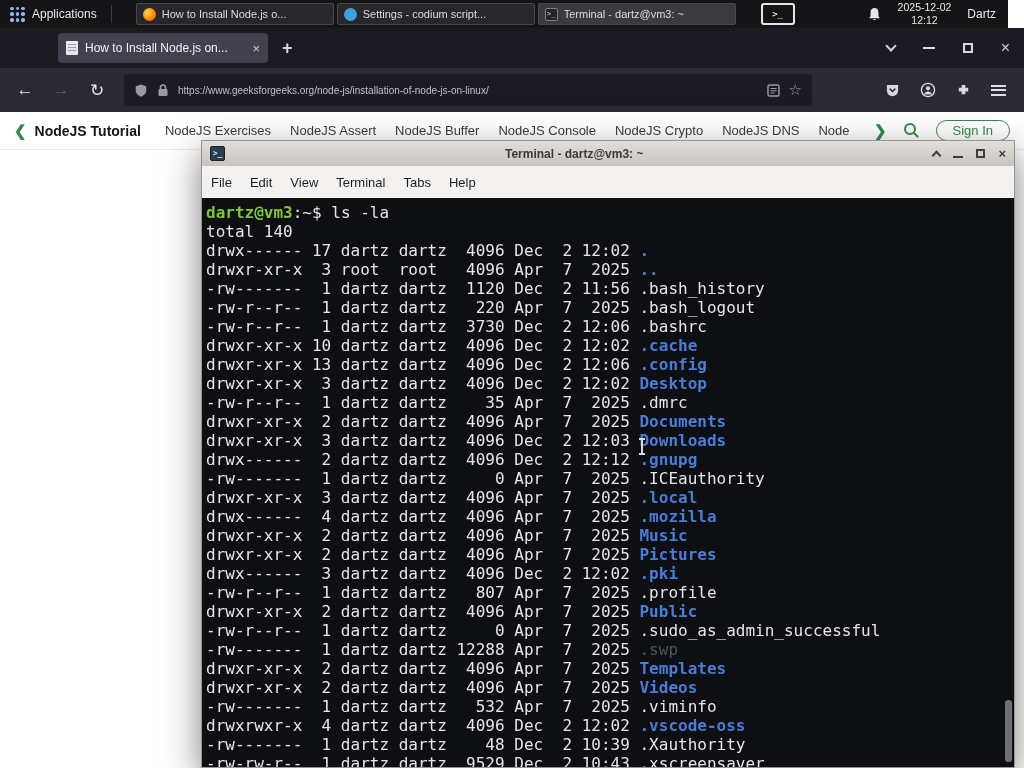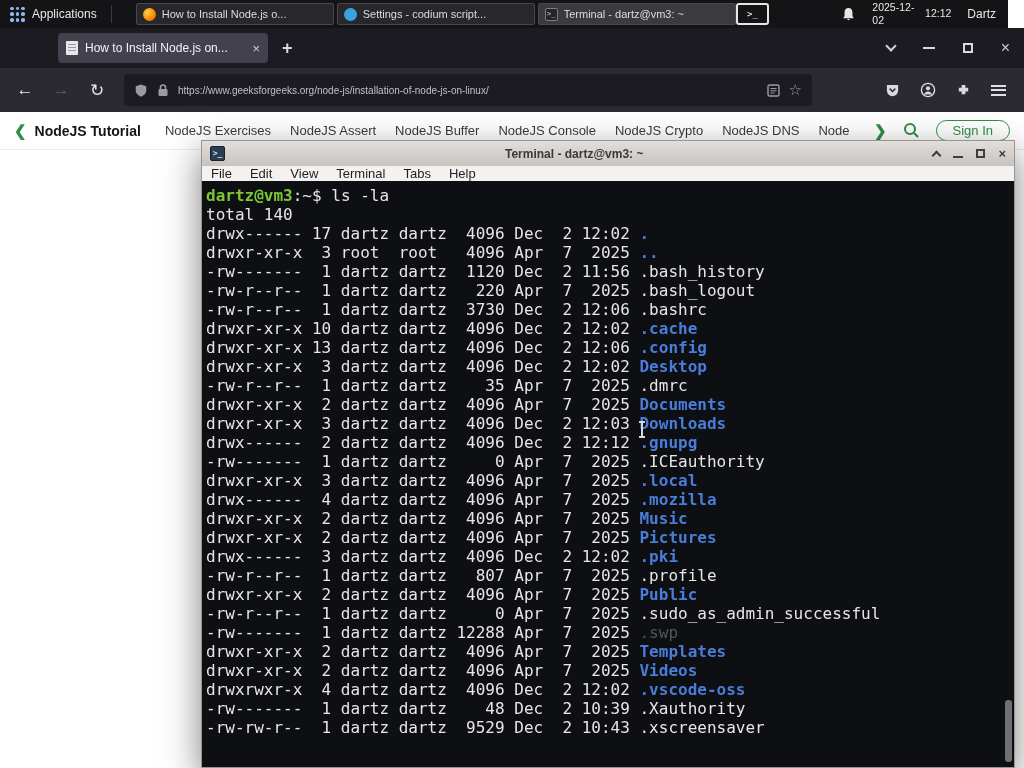--- a/index.html
+++ b/index.html
@@ -14,21 +14,21 @@
   .panel-sep{width:1px;height:18px;background:#3a3a3e;margin:0 4px}
   .winbtns{display:flex;gap:3px;margin-left:20px}
   .winbtn{width:198px;height:22px;display:flex;align-items:center;gap:6px;padding:0 6px;background:#28282c;border:1px solid #47474d;border-radius:2px;color:#dcdcdc;white-space:nowrap;overflow:hidden}
   .winbtn.active{background:#3a3a40}
   .winbtn .lbl{overflow:hidden;text-overflow:ellipsis;font-size:11px}
   .ic-ff{width:13px;height:13px;border-radius:50%;background:radial-gradient(circle at 35% 35%,#ffd54d,#ff8a00 55%,#e1431f);flex:0 0 auto}
   .ic-codium{width:13px;height:13px;border-radius:50%;background:#3aa3dd;flex:0 0 auto}
   .ic-term{width:13px;height:13px;border-radius:2px;background:#23252b;border:1px solid #7b7f88;color:#cfe08a;font-size:7px;line-height:11px;text-align:center;font-family:"DejaVu Sans Mono",monospace;flex:0 0 auto}
   .panel-right{margin-left:auto;display:flex;align-items:center;gap:16px;padding-right:8px}
   .tray-term{width:34px;height:22px;border:2px solid #e6e6e6;border-radius:3px;color:#fff;font-size:9px;font-family:"DejaVu Sans Mono",monospace;display:flex;align-items:center;justify-content:center;margin-right:56px}
-  .clock{display:flex;flex-direction:row;align-items:center;line-height:1.25;font-size:10.5px}
+  .clock{display:flex;flex-direction:column;align-items:center;line-height:1.25;font-size:10.5px}
   .user-lbl{font-size:12px;padding-right:4px}
 
   
   .browser{position:absolute;top:28px;left:0;width:1024px;height:740px;background:#fff;z-index:10}
   .tabbar{height:40px;background:#1c1b22;display:flex;align-items:center}
   .tab{margin-left:58px;width:210px;height:30px;background:#42414d;border-radius:4px;display:flex;align-items:center;gap:7px;padding:0 8px;color:#f4f4f6;font-size:12px}
   .favicon{width:12px;height:14px;background:#e8e8ec;border-radius:1px;position:relative;flex:0 0 auto}
   .favicon::after{content:"";position:absolute;left:2px;top:3px;right:2px;height:8px;background:repeating-linear-gradient(#9a9aa2 0 1px,transparent 1px 3px)}
   .tab-title{flex:1;white-space:nowrap;overflow:hidden}
   .x-glyph{color:#cfcfd6;font-size:13px;line-height:1}
@@ -58,21 +58,21 @@
   
   .term{position:absolute;left:201px;top:140px;width:814px;height:628px;display:flex;flex-direction:column;z-index:30;box-shadow:0 12px 34px rgba(0,0,0,.5)}
   .t-title{height:26px;background:linear-gradient(#e2dedb,#c8c3bf);border:1px solid #98948e;border-bottom:none;display:flex;align-items:center;padding:0 8px;font-size:12px;font-weight:bold;color:#3a3a3a}
   .t-title .ttl{flex:1;text-align:center;white-space:nowrap;overflow:hidden}
   .t-ticon{width:15px;height:15px;border-radius:2px;background:#2b3d4f;border:1px solid #16222e;color:#bfe3ff;font-size:8px;line-height:13px;text-align:center;font-family:"DejaVu Sans Mono",monospace}
   .t-btns{display:flex;align-items:center;gap:13px;padding-left:10px;color:#3f3f3f}
   .tb-shade{width:7px;height:7px;border-left:2px solid #3f3f3f;border-top:2px solid #3f3f3f;transform:rotate(45deg);margin-top:3px}
   .tb-min{width:10px;height:2px;background:#3f3f3f;margin-top:6px}
   .tb-max{width:9px;height:9px;border:2px solid #3f3f3f}
   .tb-close{font-size:13px;line-height:1;font-weight:bold}
-  .t-menu{height:15px;background:#f4f2f1;border-left:1px solid #98948e;border-right:1px solid #98948e;display:flex;align-items:center;font-size:13px;color:#1e1e1e}
+  .t-menu{height:32px;background:#f4f2f1;border-left:1px solid #98948e;border-right:1px solid #98948e;display:flex;align-items:center;font-size:13px;color:#1e1e1e}
   .t-menu span{padding:0 9px}
   .t-body{flex:1;background:#0e0f12;position:relative;padding:5px 2px 0 4px;overflow:hidden;font-family:"DejaVu Sans Mono",monospace;font-size:16px;line-height:19px;color:#e6e6e6;border:1px solid #98948e;border-top:none}
   .tline{white-space:pre;height:19px}
   .prompt-user{color:#7dc832;font-weight:bold}
   .n-dir{color:#4a7dd9;font-weight:bold}
   .n-file{color:#e6e6e6}
   .n-dim{color:#53555a}
   .t-scroll{position:absolute;right:2px;bottom:5px;width:7px;height:62px;background:#6d7176;border-radius:3px}
   .ibeam{position:absolute;left:436px;top:240px;width:8px;height:17px}
   .ibeam::before,.ibeam::after{content:"";position:absolute;left:1px;right:1px;height:2px;background:#d9d9d9}
@@ -262,20 +262,21 @@
           <div class="tline"><span>drwx------  4 dartz dartz  4096 Apr  7  2025 </span><span class="n-dir">.mozilla</span></div>
           <div class="tline"><span>drwxr-xr-x  2 dartz dartz  4096 Apr  7  2025 </span><span class="n-dir">Music</span></div>
           <div class="tline"><span>drwxr-xr-x  2 dartz dartz  4096 Apr  7  2025 </span><span class="n-dir">Pictures</span></div>
           <div class="tline"><span>drwx------  3 dartz dartz  4096 Dec  2 12:02 </span><span class="n-dir">.pki</span></div>
           <div class="tline"><span>-rw-r--r--  1 dartz dartz   807 Apr  7  2025 </span><span class="n-file">.profile</span></div>
           <div class="tline"><span>drwxr-xr-x  2 dartz dartz  4096 Apr  7  2025 </span><span class="n-dir">Public</span></div>
           <div class="tline"><span>-rw-r--r--  1 dartz dartz     0 Apr  7  2025 </span><span class="n-file">.sudo_as_admin_successful</span></div>
           <div class="tline"><span>-rw-------  1 dartz dartz 12288 Apr  7  2025 </span><span class="n-dim">.swp</span></div>
           <div class="tline"><span>drwxr-xr-x  2 dartz dartz  4096 Apr  7  2025 </span><span class="n-dir">Templates</span></div>
           <div class="tline"><span>drwxr-xr-x  2 dartz dartz  4096 Apr  7  2025 </span><span class="n-dir">Videos</span></div>
+          <div class="tline"><span>-rw-------  1 dartz dartz   532 Apr  7  2025 </span><span class="n-file">.viminfo</span></div>
           <div class="tline"><span>drwxrwxr-x  4 dartz dartz  4096 Dec  2 12:02 </span><span class="n-dir">.vscode-oss</span></div>
           <div class="tline"><span>-rw-------  1 dartz dartz    48 Dec  2 10:39 </span><span class="n-file">.Xauthority</span></div>
           <div class="tline"><span>-rw-rw-r--  1 dartz dartz  9529 Dec  2 10:43 </span><span class="n-file">.xscreensaver</span></div>
         </div>
       <span class="t-scroll"></span>
       <span class="ibeam">
           <i></i>
         </span>
     </div>
   </div>

